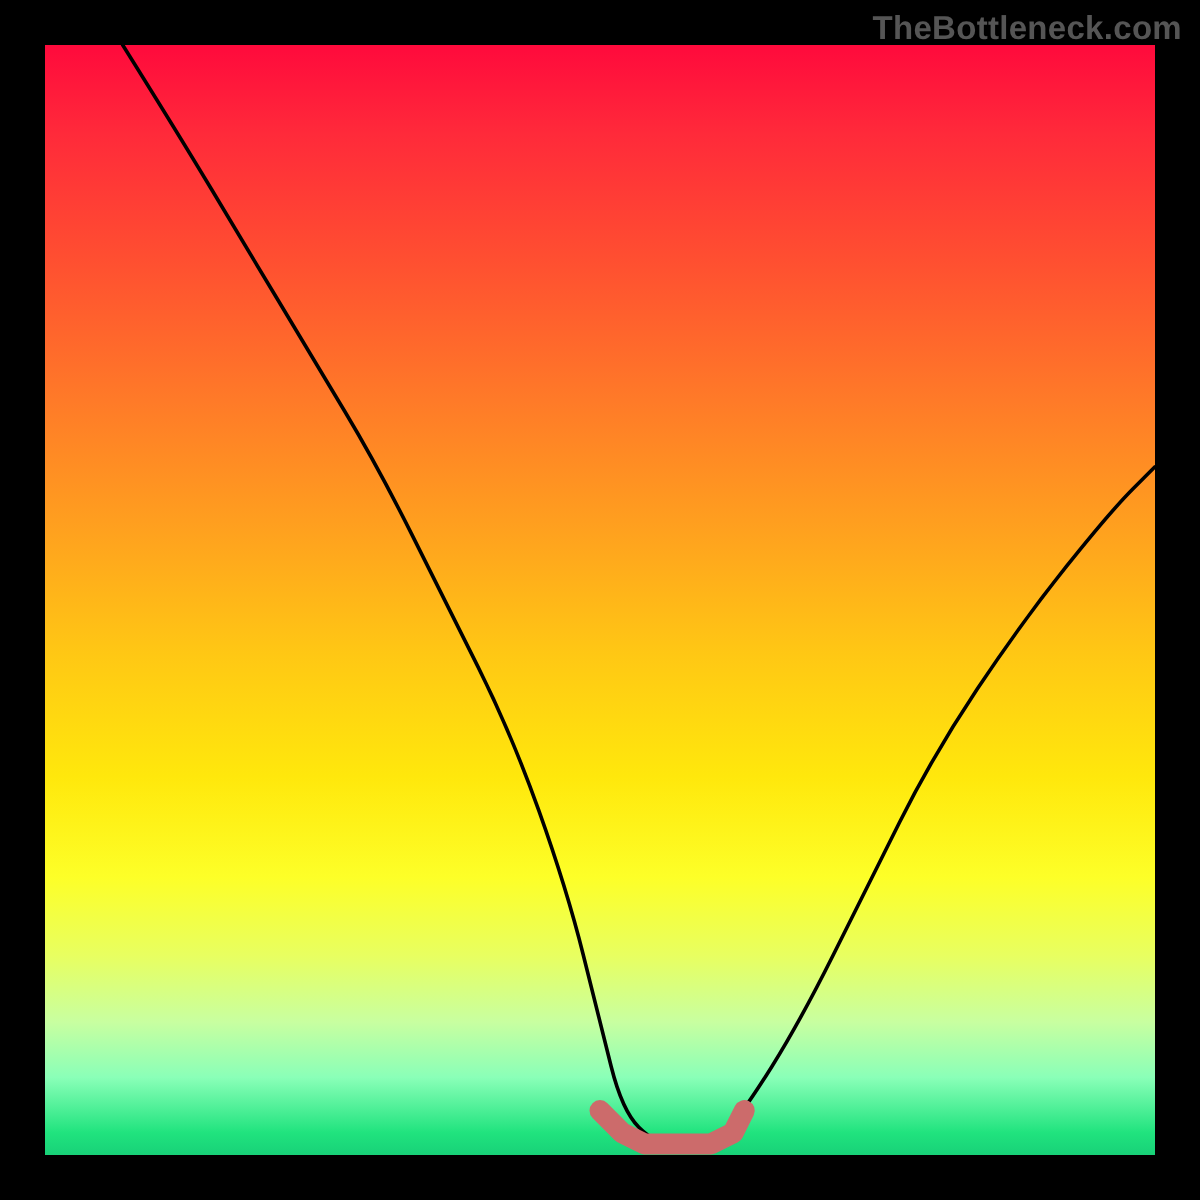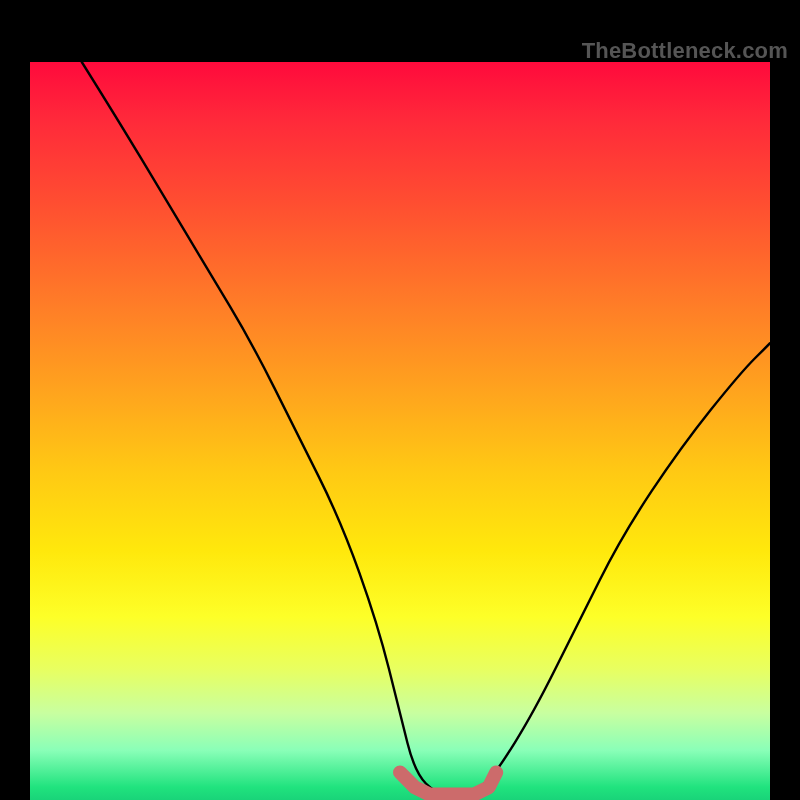--- a/index.html
+++ b/index.html
@@ -9,21 +9,20 @@
     height: 800px;
     overflow: hidden;
     background: #000;
     font-family: Arial, Helvetica, sans-serif;
   }
   .frame {
     position: relative;
     width: 800px;
     height: 748px;
     background: #000;
-    margin-top: 32px;
   }
   .plot {
     position: absolute;
     left: 30px;
     top: 30px;
     width: 740px;
     height: 740px;
     background: linear-gradient(to bottom,
       #ff0a3c 0%,
       #ff2a3a 8%,

